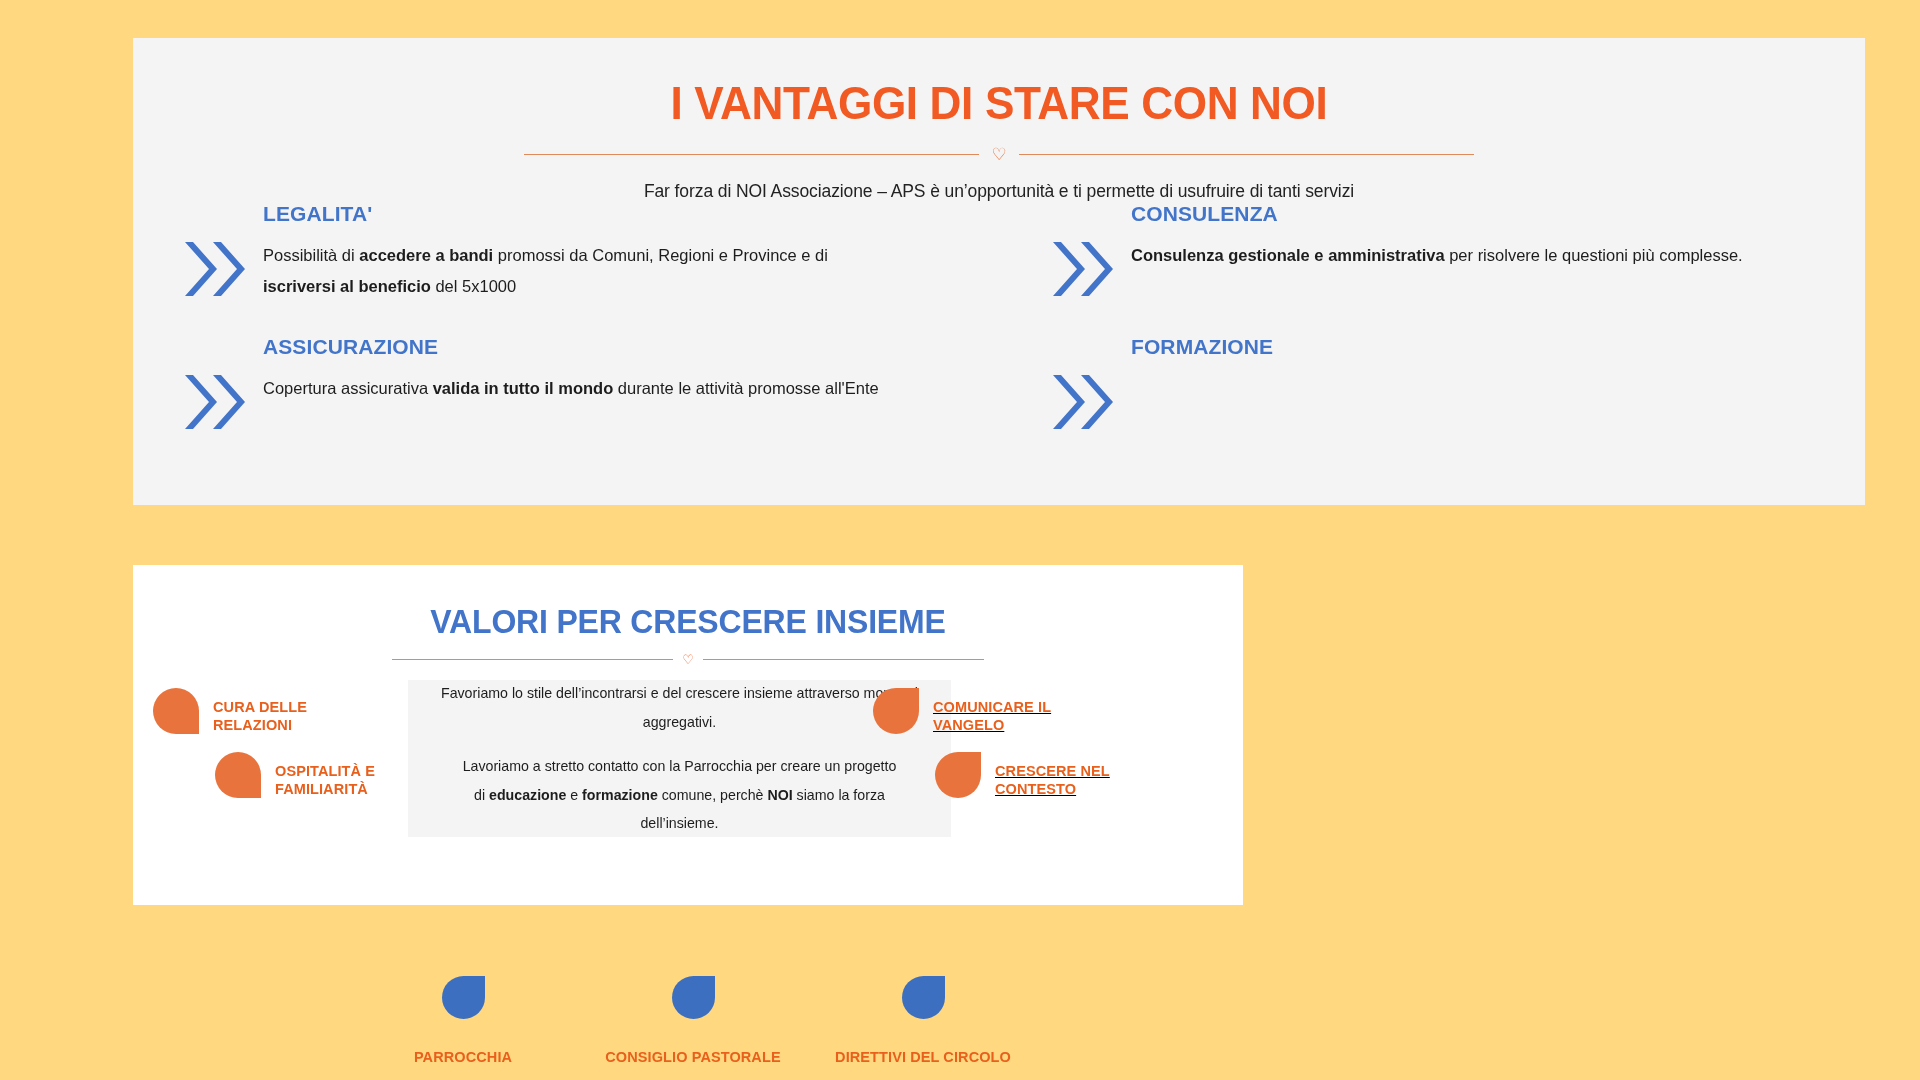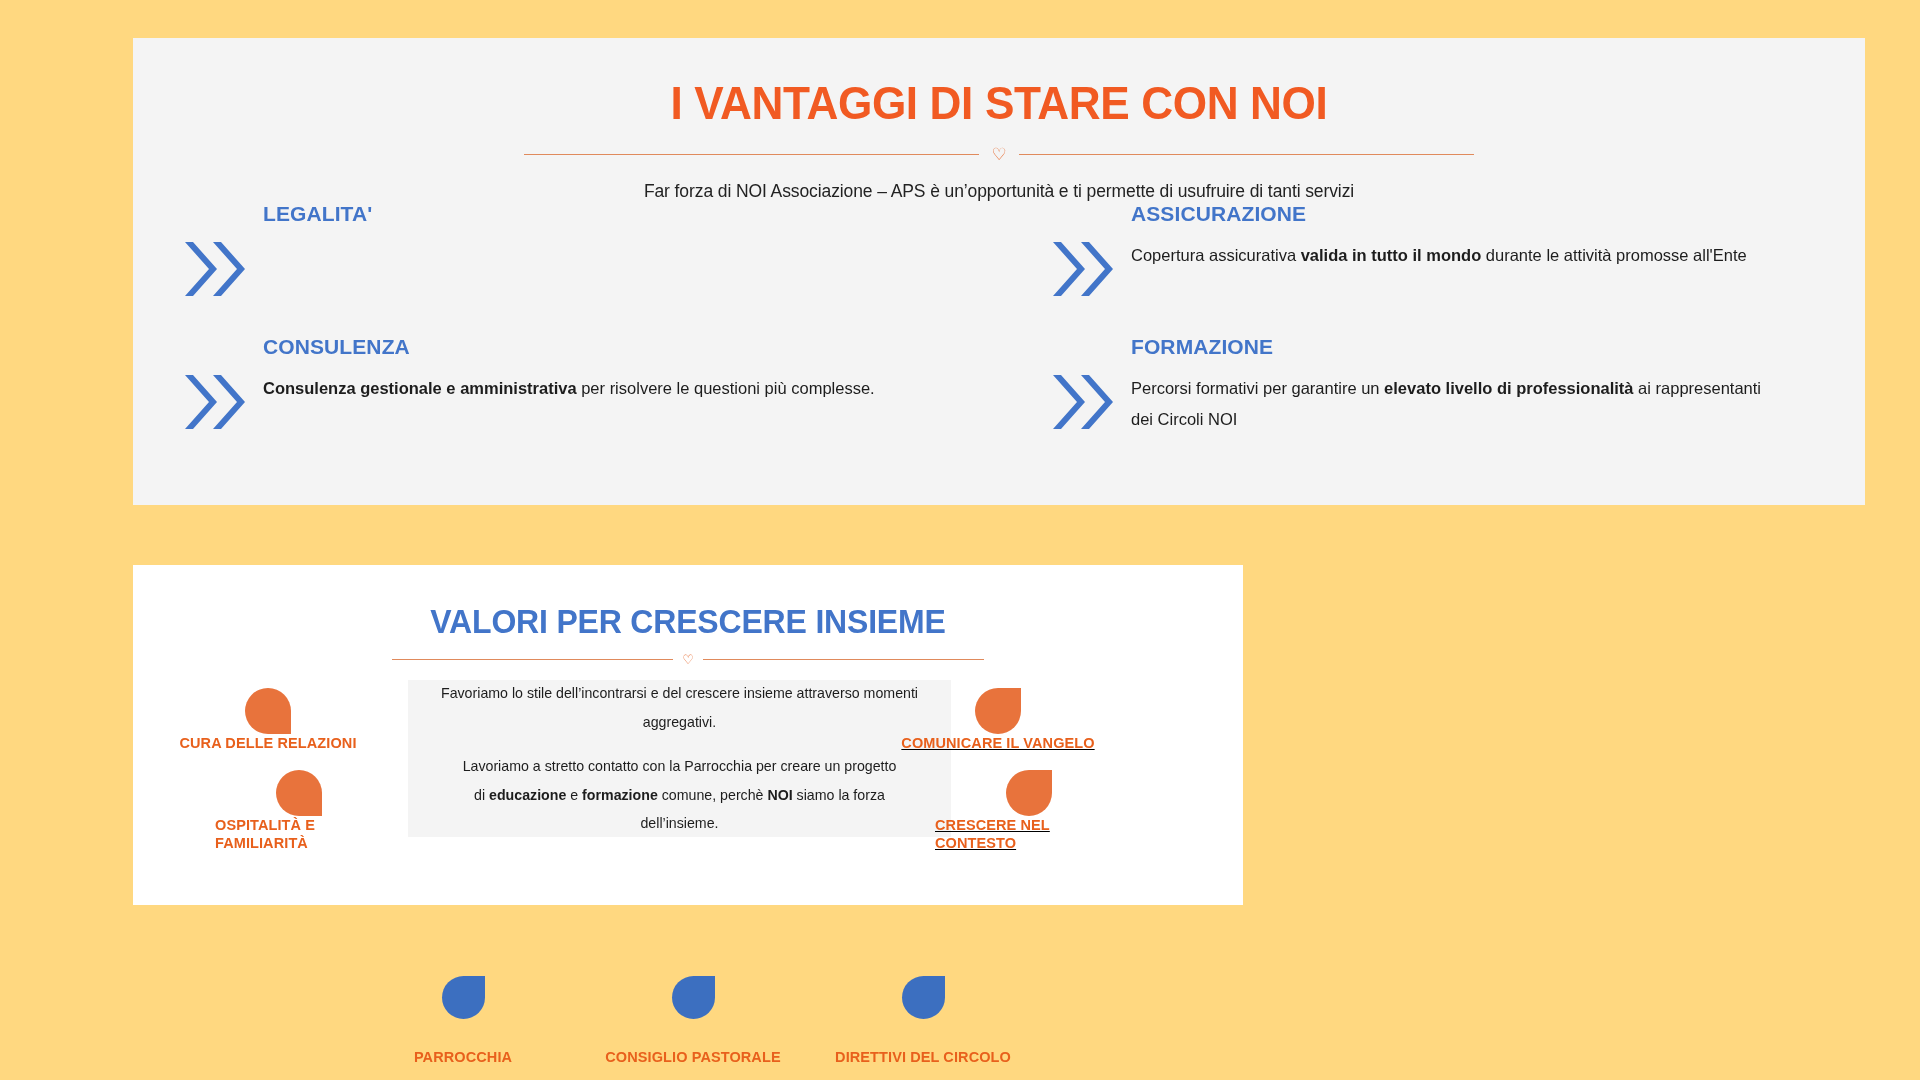--- a/index.html
+++ b/index.html
@@ -163,23 +163,23 @@
   .val-right {
     position: absolute;
     left: 740px;
     top: 0;
     width: 250px;
     text-decoration: underline;
   }
 
   .val-row {
     display: flex;
-    align-items: center;
+    align-items: flex-end;
+    gap: 14px;
     margin-bottom: 18px;
-    flex-direction: column;
   }
   .val-row.indent { margin-left: 62px; }
   .val-label {
     color: #E8601C;
     font-size: 14.5px;
     font-weight: bold;
     line-height: 1.25;
     letter-spacing: 0.1px;
   }
 
@@ -258,53 +258,53 @@
     <div class="adv-grid">
 
       <div class="adv-item">
         <span class="chev">
           <svg viewBox="0 0 66 62" width="66" height="62" aria-hidden="true">
             <path d="M2 4 L10 4 L34 31 L10 58 L2 58 L26 31 Z" fill="#4275C9"></path>
             <path d="M30 4 L38 4 L62 31 L38 58 L30 58 L54 31 Z" fill="#4275C9"></path>
           </svg>
         </span>
         <div class="adv-head">LEGALITA'</div>
+        <div class="adv-body"><span>Possibilità di </span><b>accedere a bandi</b><span> promossi da Comuni, Regioni e Province e di </span><b>iscriversi al beneficio</b><span> del 5x1000</span></div>
+      </div>
+
+      <div class="adv-item">
+        <span class="chev">
+          <svg viewBox="0 0 66 62" width="66" height="62" aria-hidden="true">
+            <path d="M2 4 L10 4 L34 31 L10 58 L2 58 L26 31 Z" fill="#4275C9"></path>
+            <path d="M30 4 L38 4 L62 31 L38 58 L30 58 L54 31 Z" fill="#4275C9"></path>
+          </svg>
+        </span>
+        <div class="adv-head">CONSULENZA</div>
+        <div class="adv-body"><b>Consulenza gestionale e amministrativa</b><span> per risolvere le questioni più complesse.</span></div>
       </div>
 
       <div class="adv-item">
         <span class="chev">
           <svg viewBox="0 0 66 62" width="66" height="62" aria-hidden="true">
             <path d="M2 4 L10 4 L34 31 L10 58 L2 58 L26 31 Z" fill="#4275C9"></path>
             <path d="M30 4 L38 4 L62 31 L38 58 L30 58 L54 31 Z" fill="#4275C9"></path>
           </svg>
         </span>
         <div class="adv-head">ASSICURAZIONE</div>
         <div class="adv-body"><span>Copertura assicurativa </span><b>valida in tutto il mondo</b><span> durante le attività promosse all'Ente</span></div>
       </div>
 
       <div class="adv-item">
         <span class="chev">
           <svg viewBox="0 0 66 62" width="66" height="62" aria-hidden="true">
             <path d="M2 4 L10 4 L34 31 L10 58 L2 58 L26 31 Z" fill="#4275C9"></path>
             <path d="M30 4 L38 4 L62 31 L38 58 L30 58 L54 31 Z" fill="#4275C9"></path>
           </svg>
         </span>
-        <div class="adv-head">CONSULENZA</div>
-        <div class="adv-body"><b>Consulenza gestionale e amministrativa</b><span> per risolvere le questioni più complesse.</span></div>
-      </div>
-
-      <div class="adv-item">
-        <span class="chev">
-          <svg viewBox="0 0 66 62" width="66" height="62" aria-hidden="true">
-            <path d="M2 4 L10 4 L34 31 L10 58 L2 58 L26 31 Z" fill="#4275C9"></path>
-            <path d="M30 4 L38 4 L62 31 L38 58 L30 58 L54 31 Z" fill="#4275C9"></path>
-          </svg>
-        </span>
         <div class="adv-head">FORMAZIONE</div>
-        <div class="adv-body"><span>Percorsi formativi per garantire un </span><b>elevato livello di professionalità</b><span> ai rappresentanti dei Circoli NOI</span></div>
       </div>
 
     </div>
   </section>
 
   <section class="panel-values">
 
     <h2 class="val-title">VALORI PER CRESCERE INSIEME</h2>
 
     <div class="val-divider">

